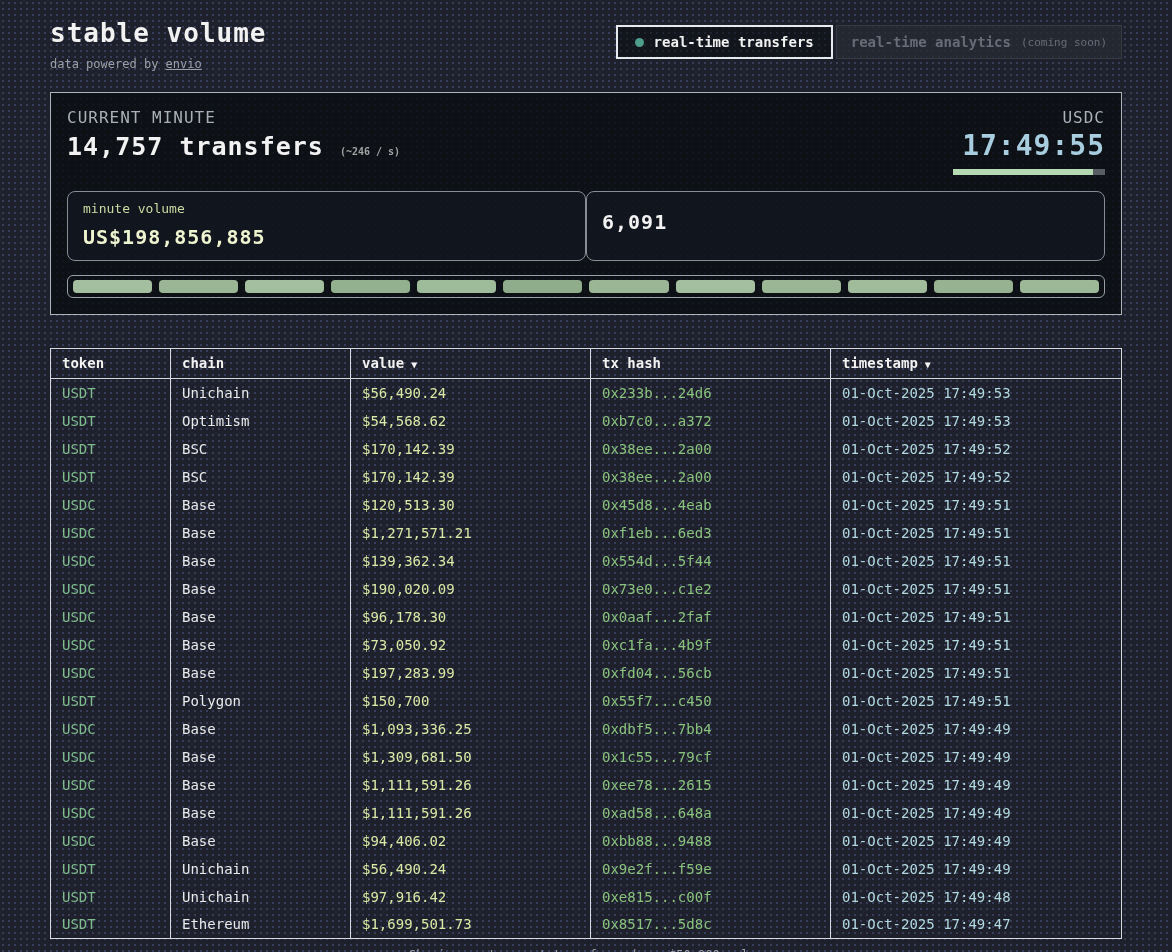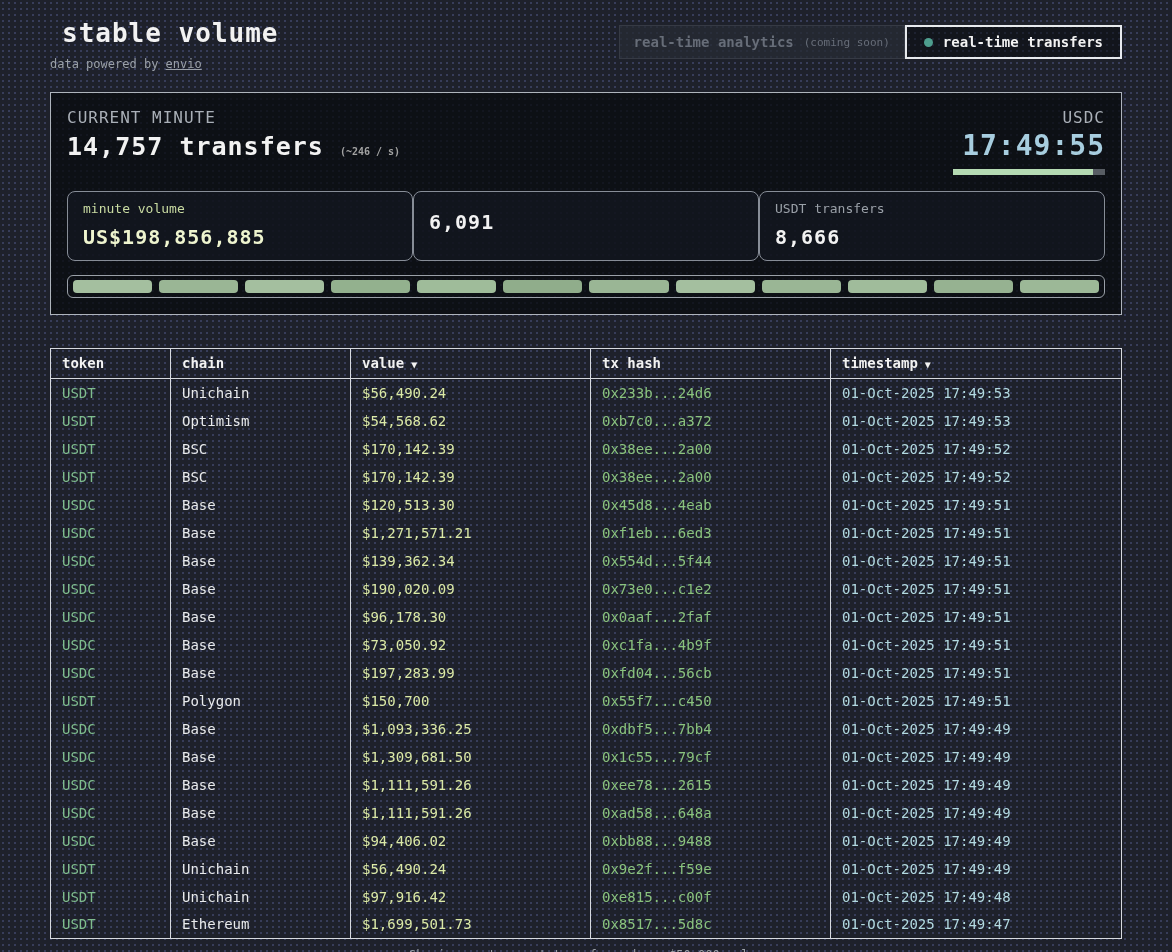--- a/index.html
+++ b/index.html
@@ -8,21 +8,21 @@
     font-family:"DejaVu Sans Mono", monospace;
     background-color:#1e212b;
     background-image: radial-gradient(rgba(96,108,165,0.38) 1px, transparent 1.3px);
     background-size:6px 6px;
     color:#e8eaec;
   }
   .page { padding:14px 50px 0; }
 
   
   .topbar { display:flex; justify-content:space-between; align-items:flex-start; }
-  .app-title { font-size:26px; font-weight:bold; color:#f2f2f2; letter-spacing:1px; margin-top:4px;margin-left:12px; }
+  .app-title { font-size:26px; font-weight:bold; color:#f2f2f2; letter-spacing:1px; margin-top:4px; }
   .powered { margin-top:9px; font-size:12px; color:#9aa0a8; }
   .powered a { color:#9aa0a8; text-decoration:underline; cursor:pointer; }
   .tabs { display:flex; margin-top:11px; }
   .tab { font-size:14px; font-weight:bold; display:flex; align-items:center; gap:10px; }
   .tab-active {
     border:2px solid #e6e9ed; background:rgba(10,12,16,0.55);
     color:#f2f2f2; padding:7px 17px; cursor:pointer;
   }
   .tab-disabled {
     border:1px solid #363a44; background:rgba(38,42,51,0.8);
@@ -89,27 +89,27 @@
 <body>
 
 <div class="page">
 
   <div class="topbar">
     <div>
       <div class="app-title">stable volume</div>
       <div class="powered"><span>data powered by </span><a>envio</a></div>
     </div>
     <div class="tabs">
+      <div class="tab tab-active">
+        <span class="live-dot"></span>
+        <span>real-time transfers</span>
+      </div>
       <div class="tab tab-disabled">
         <span>real-time analytics</span>
         <span class="soon">(coming soon)</span>
-      </div>
-      <div class="tab tab-active">
-        <span class="live-dot"></span>
-        <span>real-time transfers</span>
       </div>
     </div>
   </div>
 
   <div class="stats-panel">
     <div class="stats-top">
       <div>
         <div class="micro-label">CURRENT MINUTE</div>
         <div class="big-line">
           <span>14,757</span>
@@ -126,24 +126,20 @@
       </div>
     </div>
 
     <div class="stat-boxes">
       <div class="stat-box volume">
         <div class="box-label">minute volume</div>
         <div class="box-value">US$198,856,885</div>
       </div>
       <div class="stat-box">
         <div class="box-value">6,091</div>
-      </div>
-      <div class="stat-box">
-        <div class="box-label">USDT transfers</div>
-        <div class="box-value">8,666</div>
       </div>
     </div>
 
     <div class="activity-bar">
         <span class="seg" style="background: rgb(164, 191, 159);"></span>
         <span class="seg" style="background: rgb(154, 182, 149);"></span>
         <span class="seg" style="background: rgb(164, 191, 159);"></span>
         <span class="seg" style="background: rgb(147, 177, 142);"></span>
         <span class="seg" style="background: rgb(159, 188, 154);"></span>
         <span class="seg" style="background: rgb(144, 173, 139);"></span>

